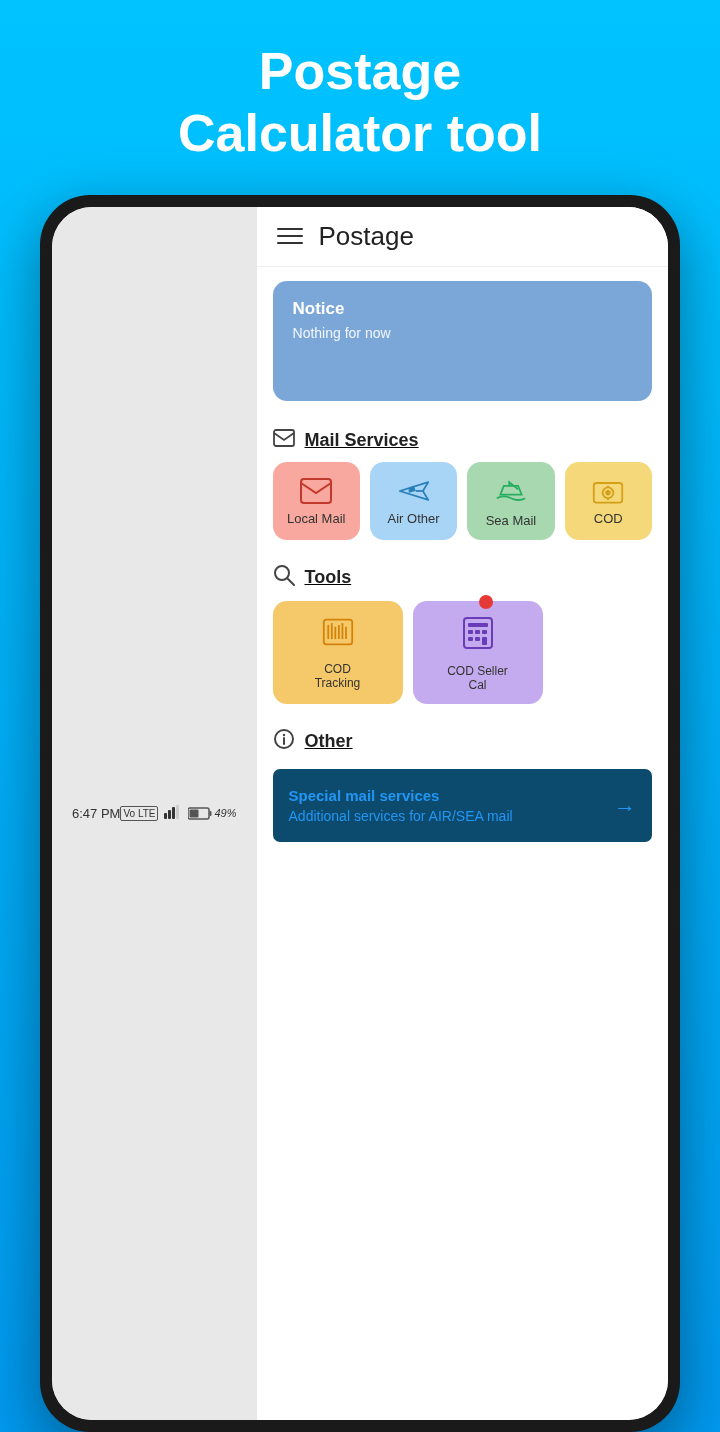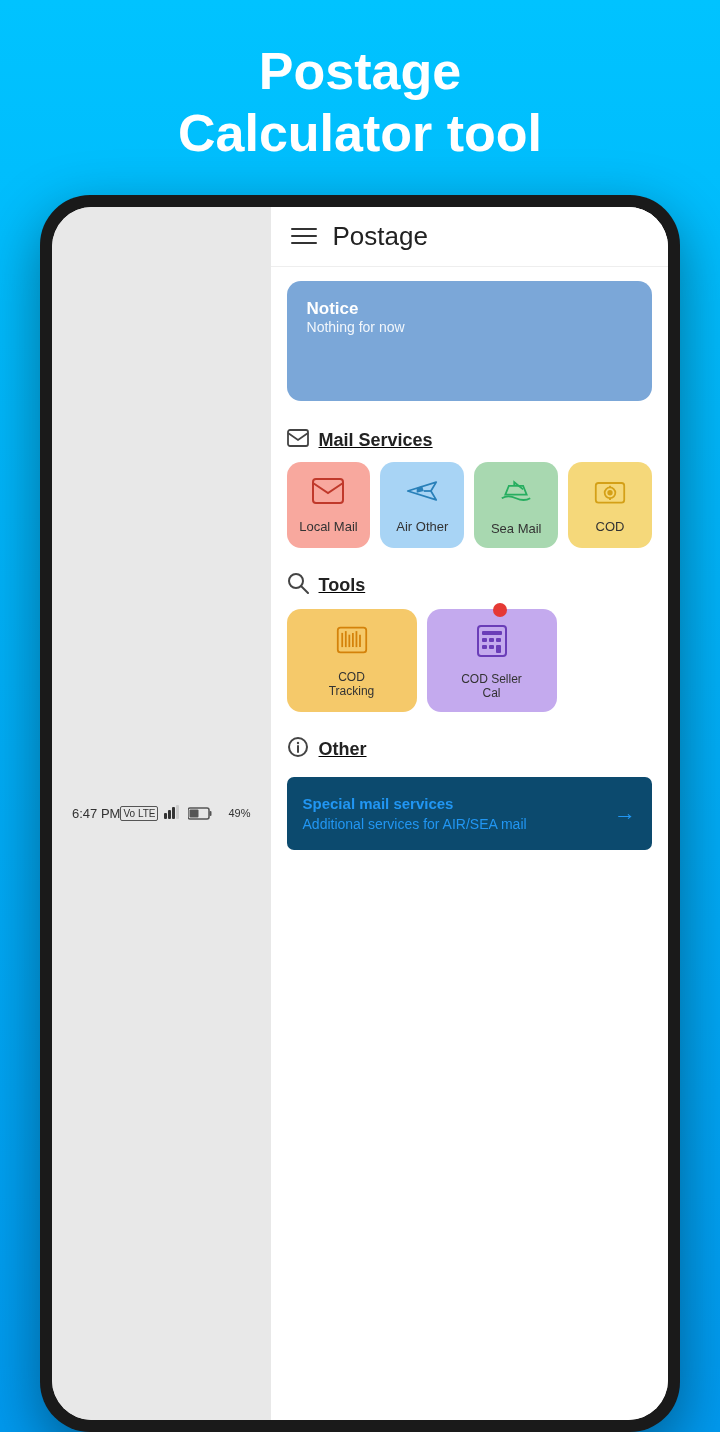--- a/index.html
+++ b/index.html
@@ -103,21 +103,21 @@
       margin: 14px 16px;
       background: #7ba7d8;
       border-radius: 14px;
       padding: 18px 20px;
       min-height: 120px;
     }
     .notice-title {
       font-size: 17px;
       font-weight: 700;
       color: white;
-      margin-bottom: 0;
+      margin-bottom: 6px;
     }
     .notice-body {
       font-size: 14px;
       color: rgba(255,255,255,0.9);
     }
 
     
     .section-header {
       display: flex;
       align-items: center;
@@ -141,21 +141,21 @@
       grid-template-columns: repeat(4, 1fr);
       gap: 10px;
       padding: 0 16px 10px;
     }
     .service-card {
       border-radius: 14px;
       padding: 16px 8px 12px;
       display: flex;
       flex-direction: column;
       align-items: center;
-      gap: 8px;
+      gap: 0;
       cursor: pointer;
     }
     .service-card.local { background: #f8a89e; }
     .service-card.air { background: #a8d4f5; }
     .service-card.sea { background: #a8d8b0; }
     .service-card.cod { background: #f5d87a; }
 
     .service-icon {
       font-size: 28px;
     }
@@ -260,21 +260,21 @@
       <div class="status-right">
         <span style="font-size:10px;border:1px solid #555;padding:1px 2px;border-radius:2px;text-align:right;">Vo LTE</span>
         <span>
           <svg width="18" height="14" viewBox="0 0 18 14">
             <rect x="0" y="8" width="3" height="6" fill="#333" rx="1"></rect>
             <rect x="4" y="5" width="3" height="9" fill="#333" rx="1"></rect>
             <rect x="8" y="2" width="3" height="12" fill="#333" rx="1"></rect>
             <rect x="12" y="0" width="3" height="14" fill="#ccc" rx="1"></rect>
           </svg>
         </span>
-        <span style="display:inline-flex;align-items:center;gap:16px;">
+        <span style="display:inline-flex;align-items:center;gap:2px;font-style:italic;">
           <svg width="24" height="13" viewBox="0 0 24 13">
             <rect x="0" y="1" width="21" height="11" rx="2" fill="none" stroke="#555" stroke-width="1.5"></rect>
             <rect x="21.5" y="4" width="2" height="5" rx="1" fill="#555"></rect>
             <rect x="1.5" y="2.5" width="9" height="8" rx="1" fill="#555"></rect>
           </svg>
           <span style="font-size:11px;">49%</span>
         </span>
       </div>
     </div>
 

